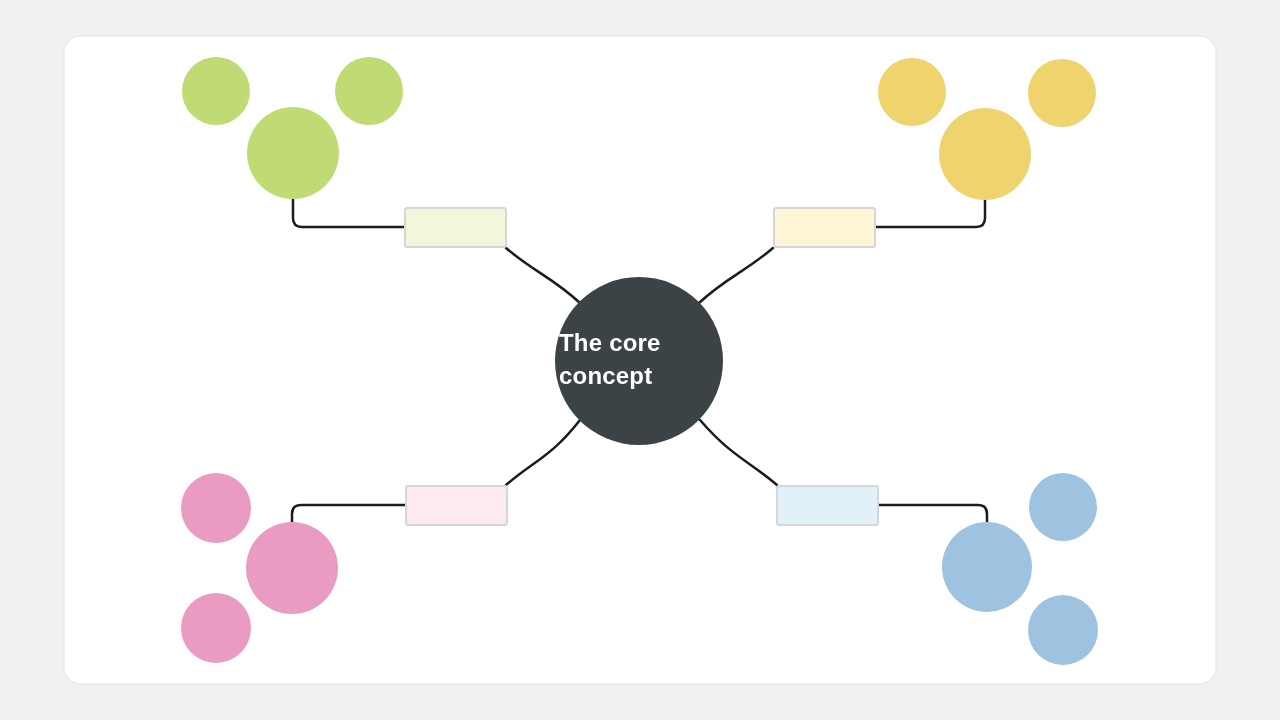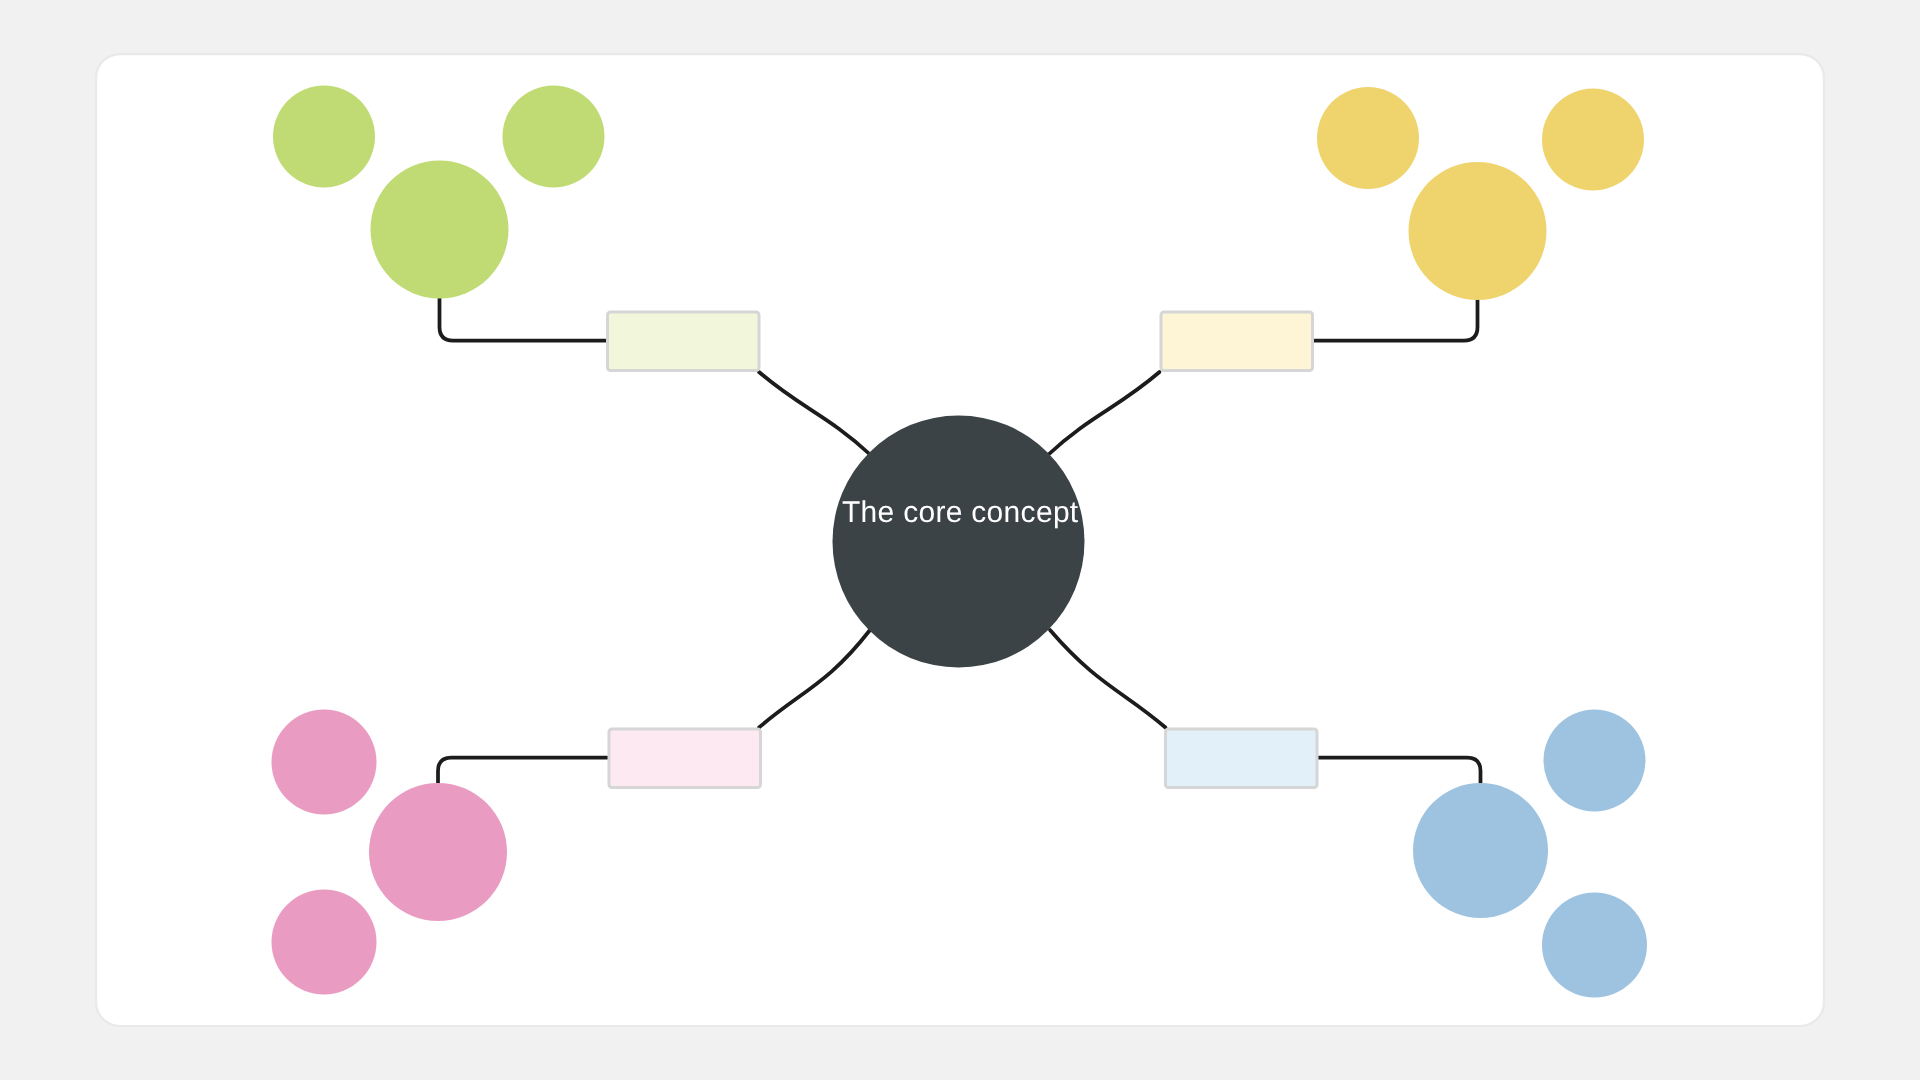--- a/index.html
+++ b/index.html
@@ -20,24 +20,24 @@
   .diagram-svg {
     position: absolute;
     inset: 0;
     display: block;
   }
   .central-label {
     position: absolute;
     left: 559px;
     top: 326px;
     width: 160px;
-    text-align: right;
-    font-size: 20px;
+    text-align: left;
+    font-size: 24px;
     line-height: 33px;
-    font-weight: 400;
+    font-weight: 700;
     letter-spacing: 0.2px;
     pointer-events: none;
   }
   .connector {
     fill: none;
     stroke-width: 2.5;
     stroke-linecap: round;
     stroke-linejoin: round;
   }
   .branch-node {

